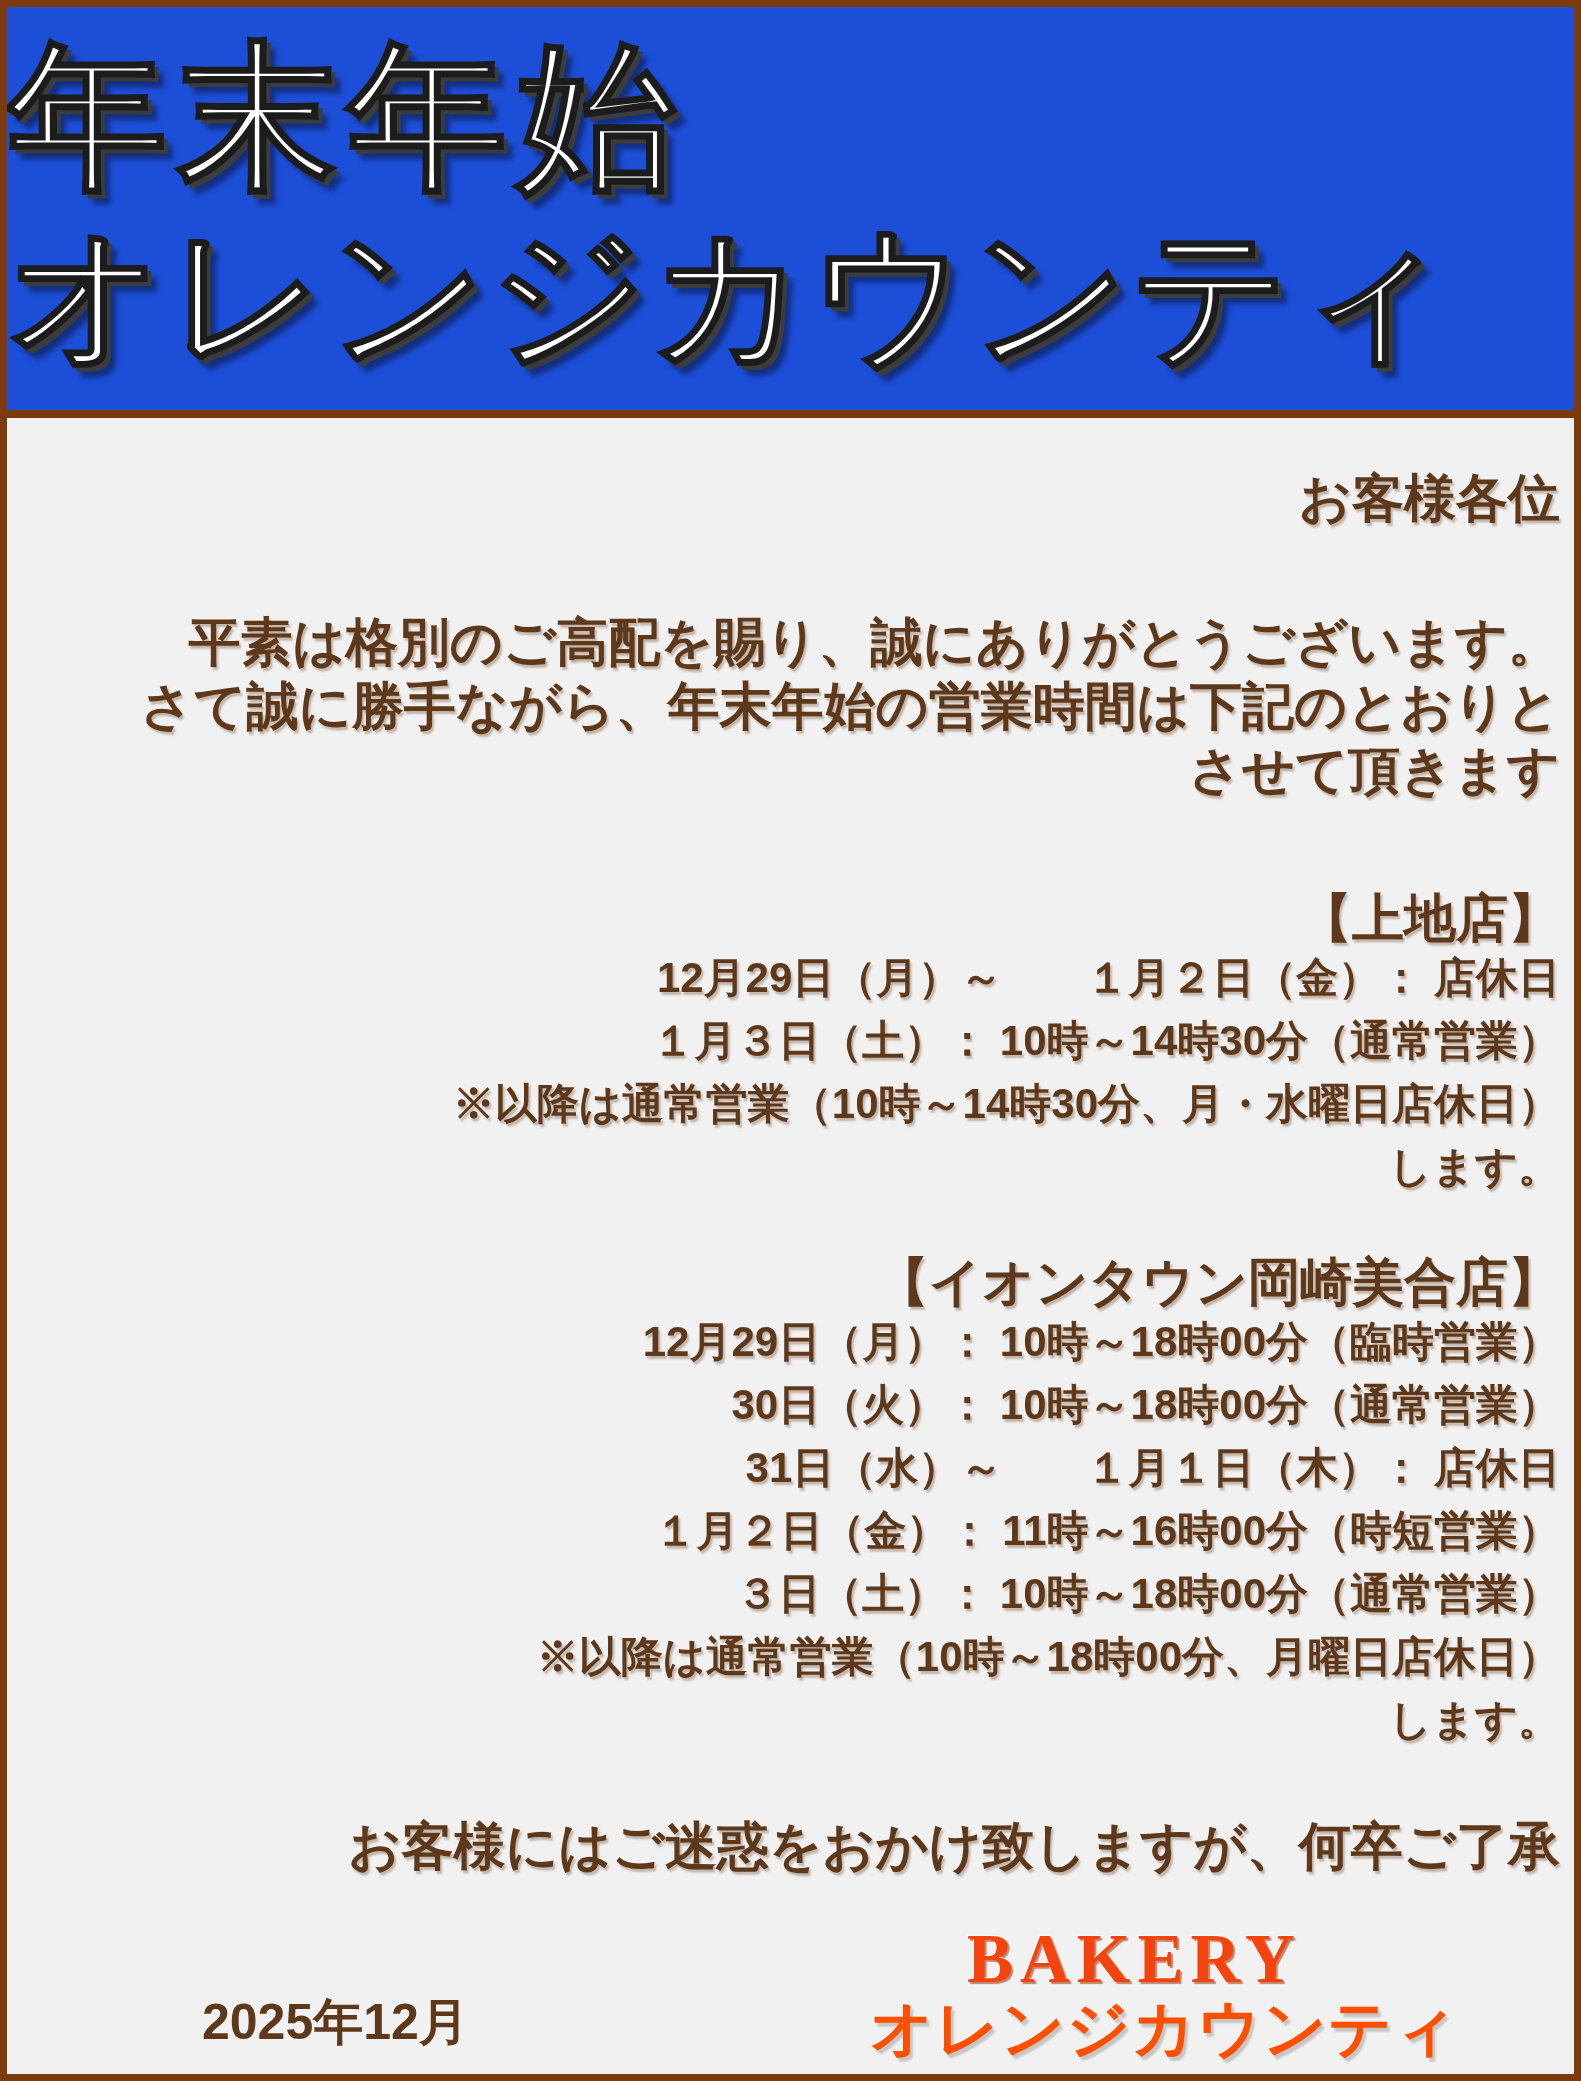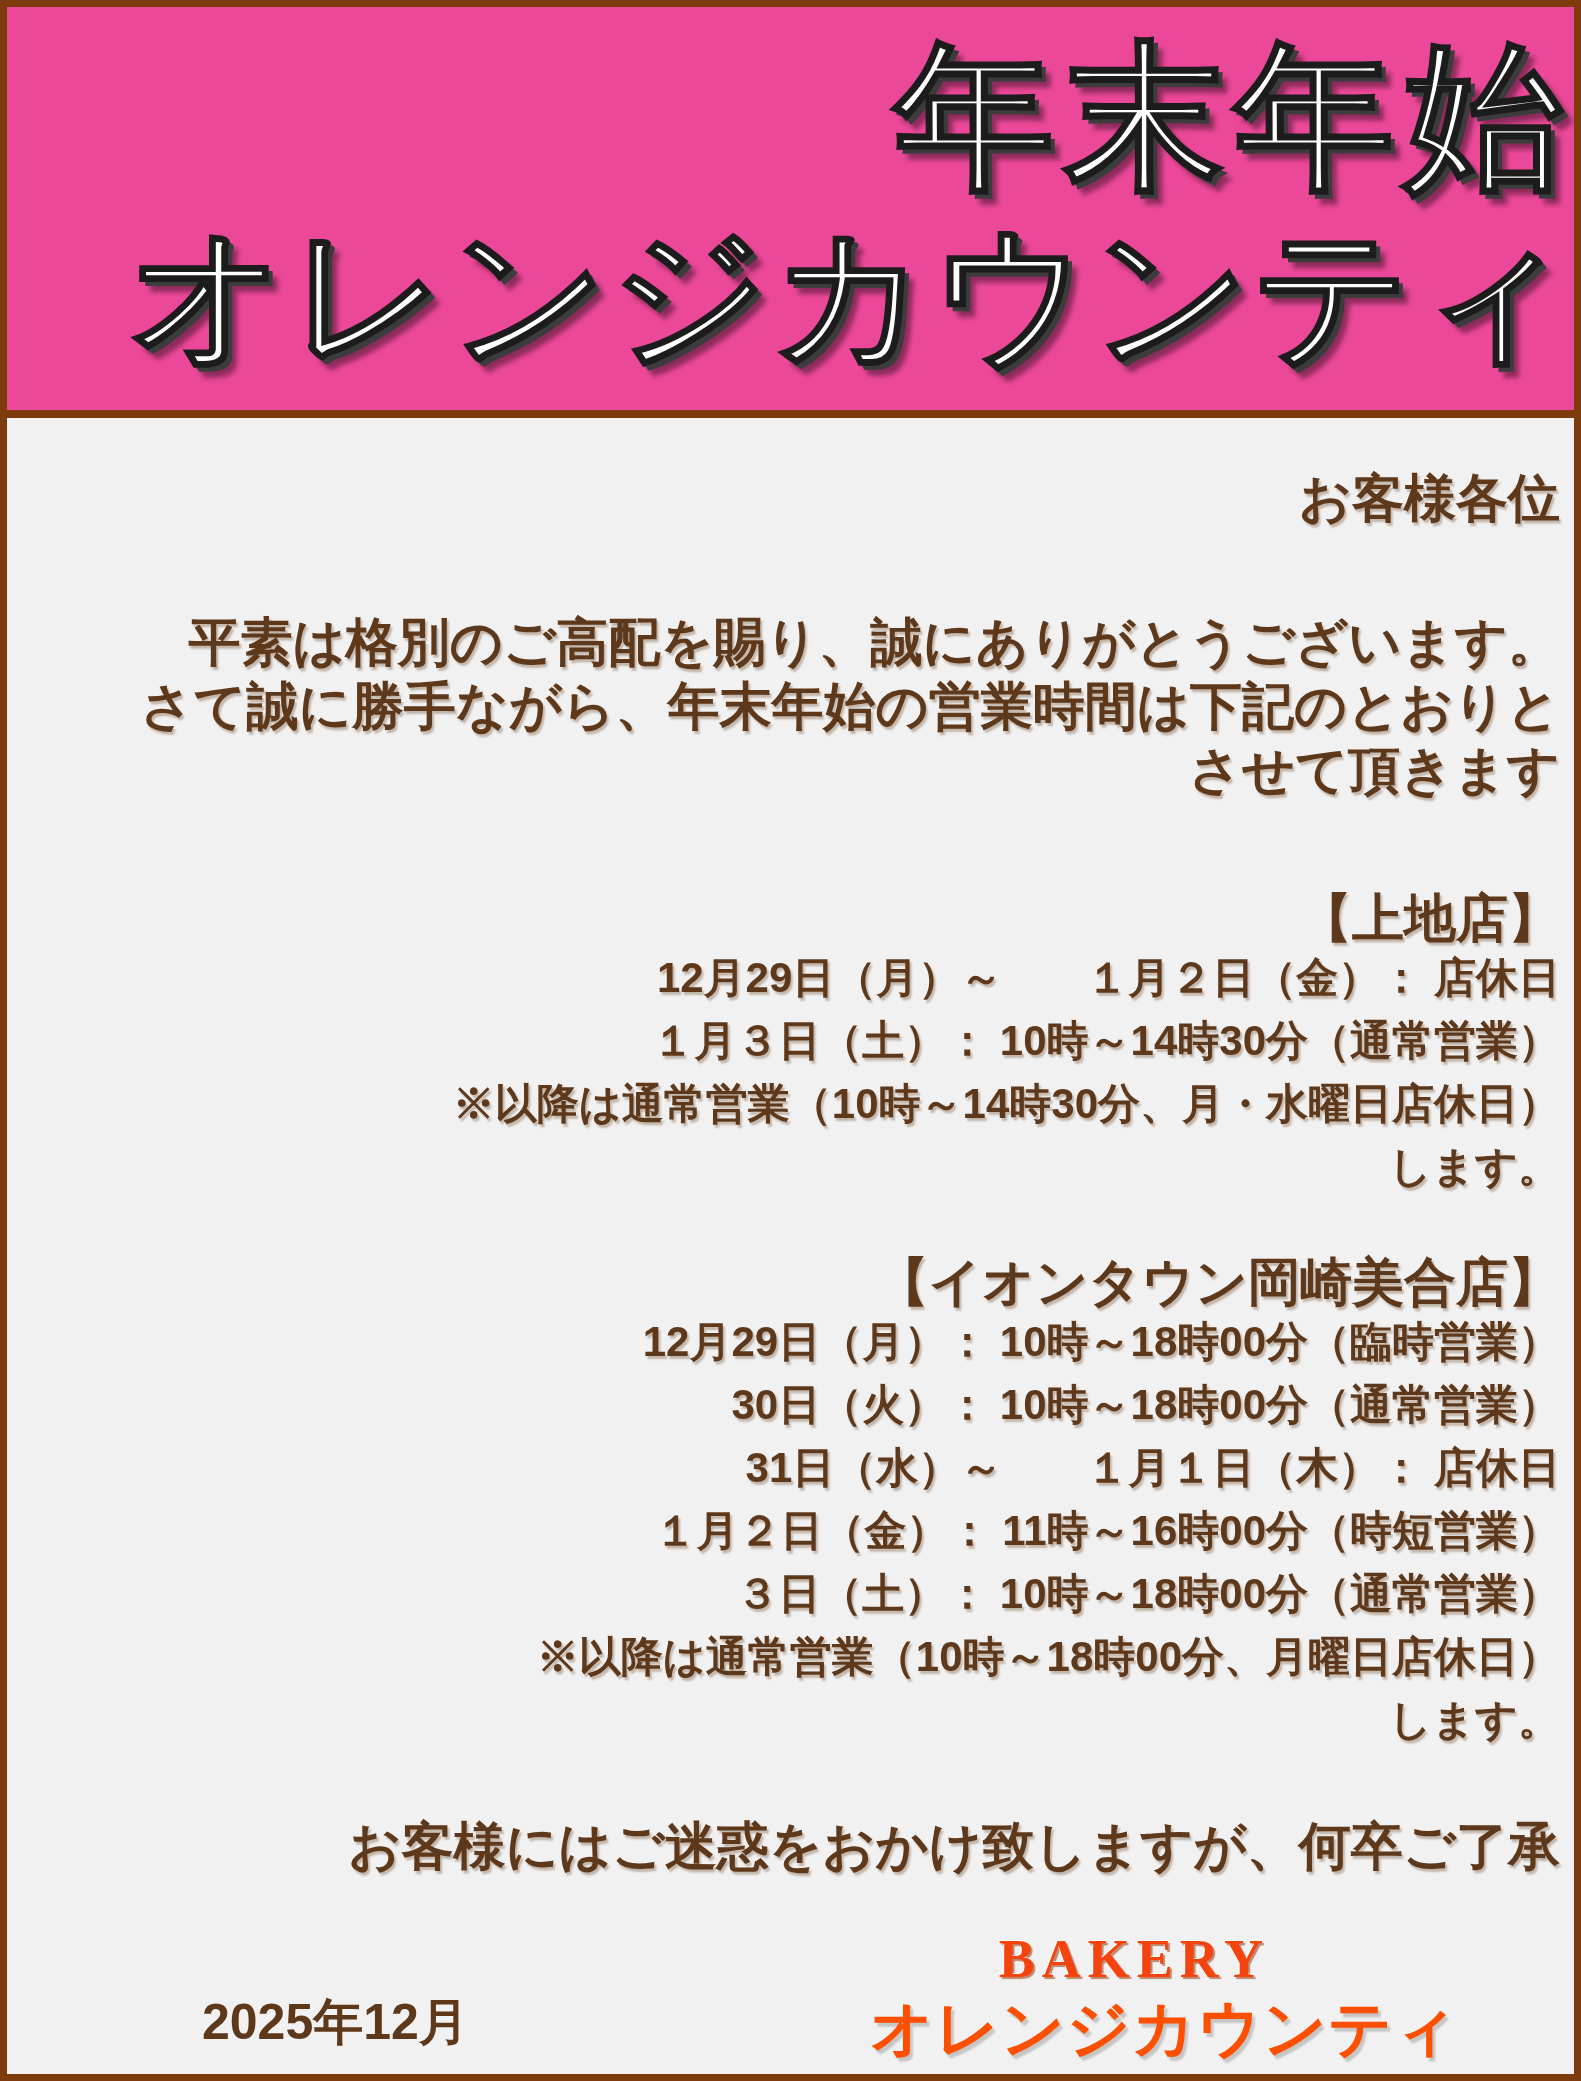--- a/index.html
+++ b/index.html
@@ -16,23 +16,23 @@
     background: #f1f1f1;
     overflow: hidden;
     font-family: "Liberation Sans", sans-serif;
     font-weight: bold;
     color: #5e381b;
   }
   
   .banner {
     box-sizing: border-box;
     height: 411px;
-    background: #ec4899;
+    background: #1d4ed8;
     border-bottom: 8px solid #7d3a0d;
-    text-align: right;
+    text-align: left;
     padding-top: 24px;
     overflow: visible;
   }
   .banner-title {
     color: #ffffff;
     -webkit-text-stroke: 2px #1c1c1c;
     text-shadow: 5px 5px 0 #3c3c3c, 10px 11px 5px rgba(0,0,0,0.40);
     white-space: pre;
   }
   .banner-line1 {
@@ -107,21 +107,21 @@
   }
   .logo {
     position: absolute;
     right: 115px;
     bottom: 12px;
     text-align: center;
   }
   .logo-top {
     font-family: "Liberation Serif", serif;
     font-weight: bold;
-    font-size: 54px;
+    font-size: 69px;
     line-height: 58px;
     letter-spacing: 7px;
     color: #f5430e;
     text-shadow: -1px -1px 0 rgba(255,255,255,0.75), 2px 2px 1px rgba(150,45,0,0.55);
     margin-bottom: 6px;
     margin-right: 60px;
   }
   .logo-bottom {
     font-size: 63px;
     line-height: 68px;

